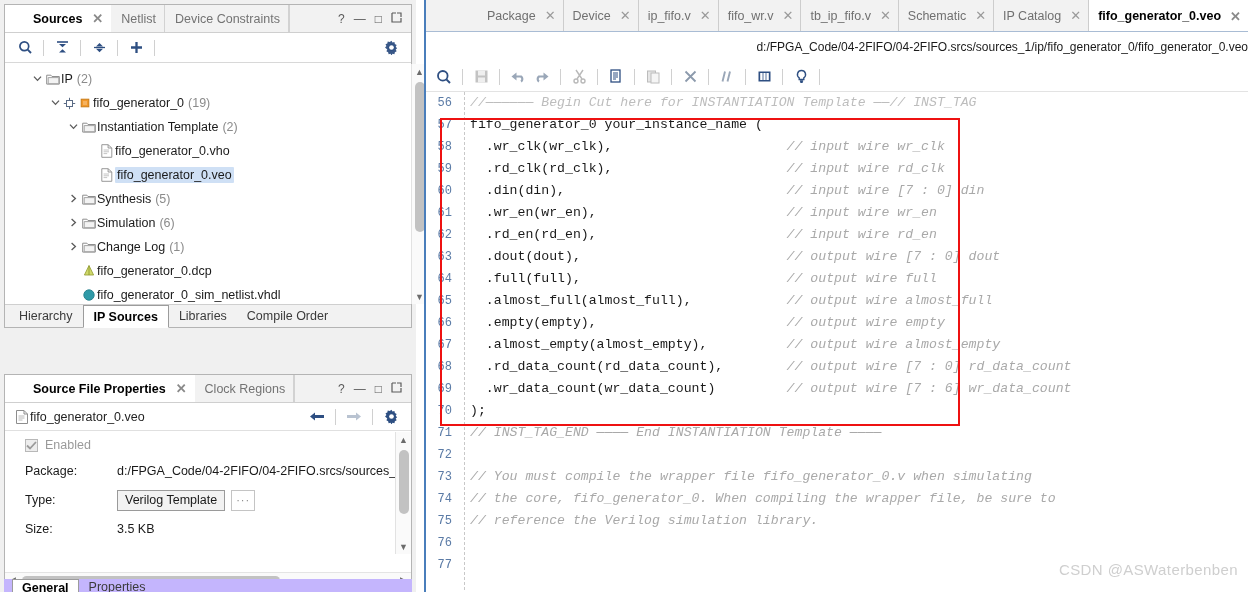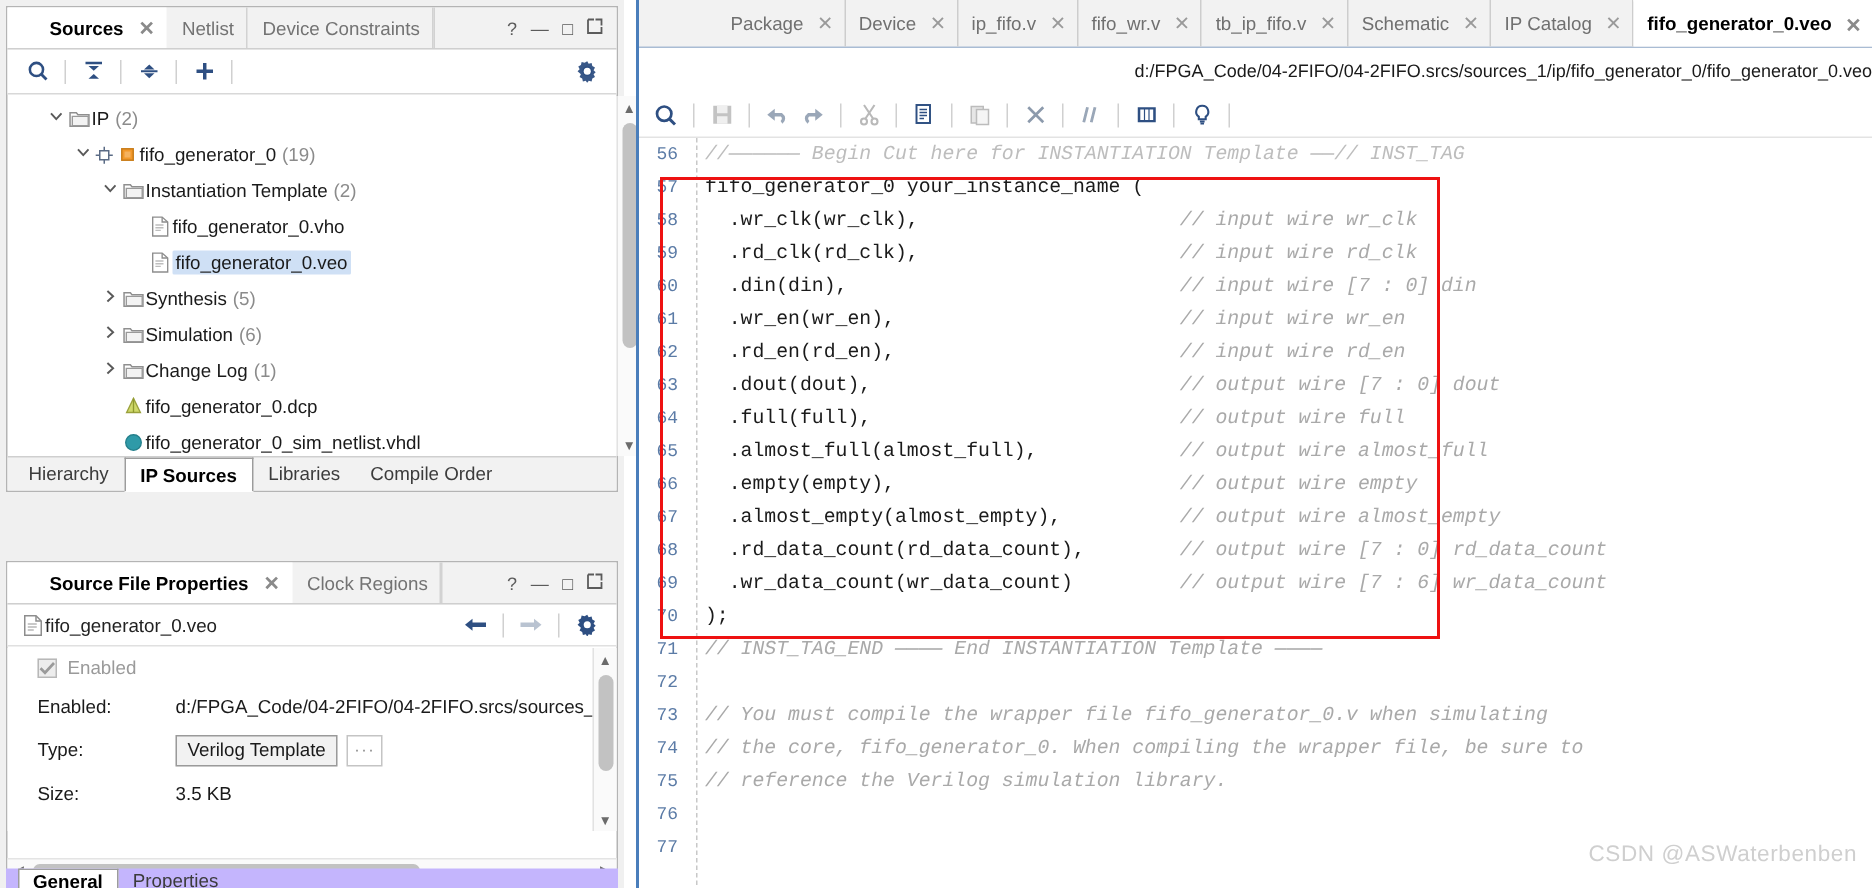--- a/index.html
+++ b/index.html
@@ -618,21 +618,21 @@
       <div class="prop-body">
         <div class="prow">
           <span class="chk">
             <svg width="11" height="9" viewBox="0 0 11 9">
                 <path d="M1 4.5l3 3L10 1" stroke="#9a9a9a" stroke-width="1.8" fill="none"></path>
               </svg>
           </span>
           <span class="pval" style="color:#9a9a9a">Enabled</span>
         </div>
         <div class="prow">
-          <span class="plabel">Enabled:</span>
+          <span class="plabel">Package:</span>
           <span class="pval">d:/FPGA_Code/04-2FIFO/04-2FIFO.srcs/sources_1</span>
         </div>
         <div class="prow" style="height:32px">
           <span class="plabel">Type:</span>
           <span class="combo">
               <span>Verilog Template</span>
             </span>
           <span class="dots-btn">···</span>
         </div>
         <div class="prow">

